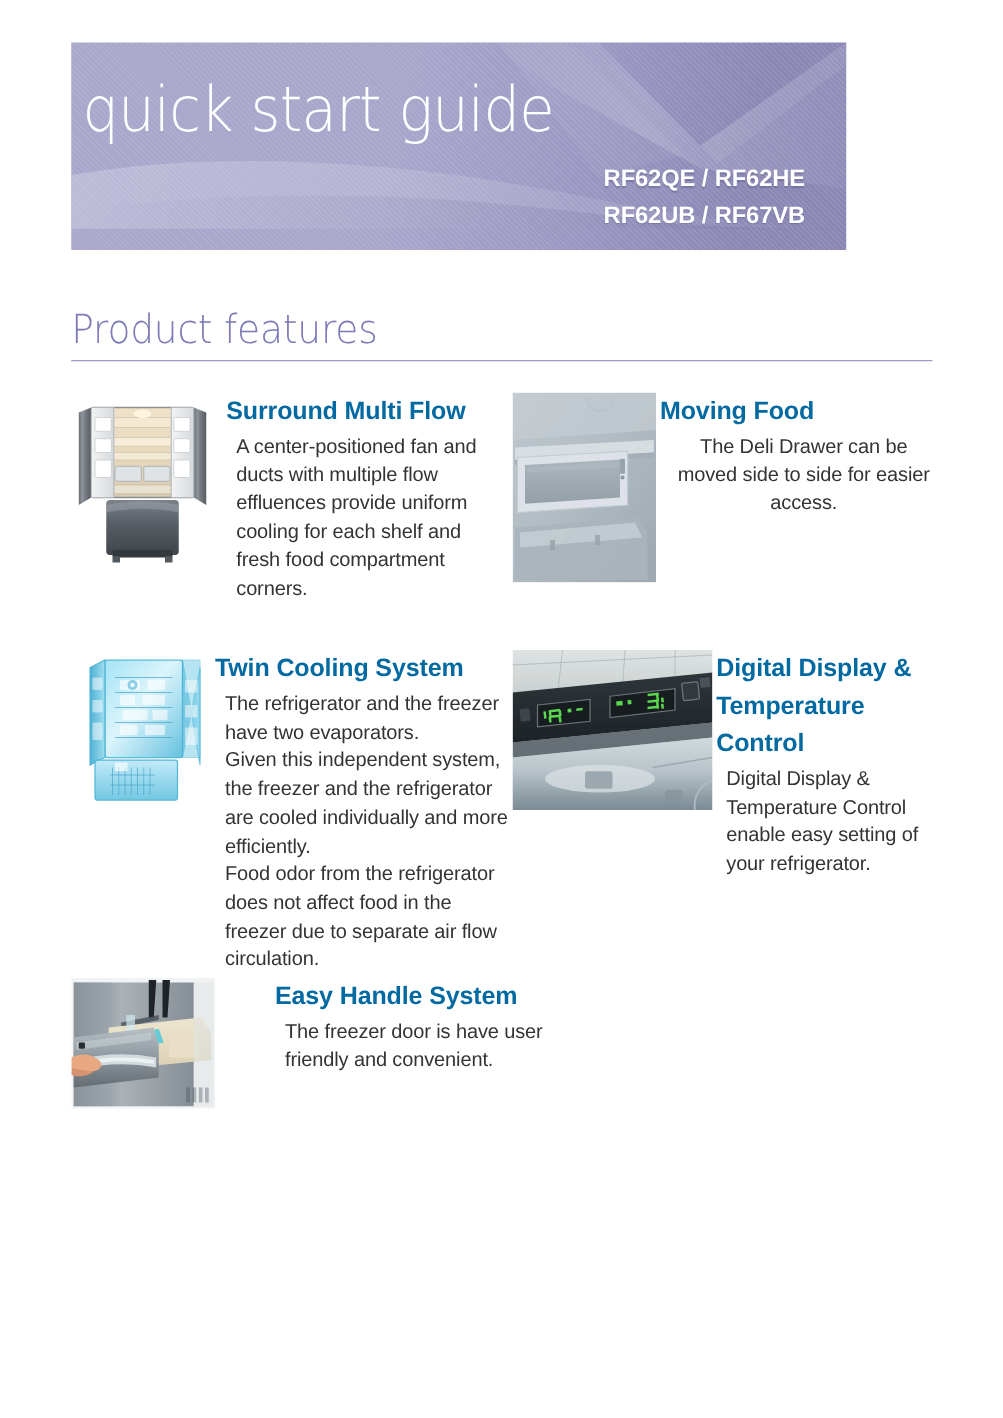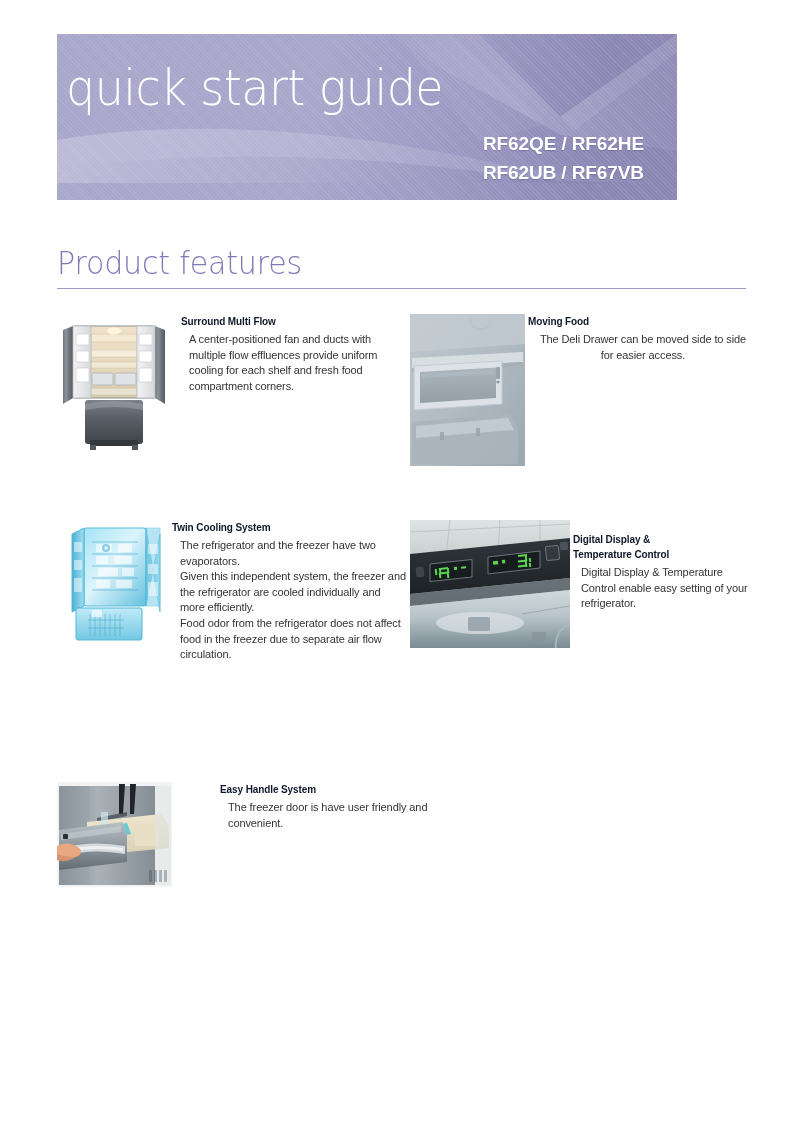--- a/index.html
+++ b/index.html
@@ -96,30 +96,30 @@
   .feature-img {
     position: absolute;
     left: 0;
     top: 0;
     overflow: hidden;
   }
   .feature-text {
     position: absolute;
   }
   .feature-heading {
-    color: #0f172a;
-    font-size: 10px;
+    color: #0369a1;
+    font-size: 20px;
     font-weight: bold;
     line-height: 1.5;
     margin: 0 0 3px 0;
     letter-spacing: -0.1px;
   }
   .feature-body {
     color: #333333;
-    font-size: 11px;
+    font-size: 16px;
     line-height: 1.42;
     letter-spacing: -0.1px;
     white-space: pre-line;
   }
 
   
   #feat-0 { left: 57px;  top: 314px; width: 350px; }
   #feat-0 .feature-img  { width: 114px; height: 140px; }
   #feat-0 .feature-text { left: 124px; top: 0px; width: 226px; }
   #feat-0 .feature-body { padding-left: 8px; }
@@ -434,21 +434,21 @@
 
       <ellipse cx="70" cy="103" rx="44" ry="11" fill="#e9eef0" opacity="0.75"></ellipse>
       <rect x="58" y="97" width="22" height="14" rx="2" fill="#9aa5ab" opacity="0.85"></rect>
       <path d="M112,94 L160,86" stroke="#a6b0b6" stroke-width="1.2" fill="none"></path>
       <rect x="122" y="112" width="14" height="9" rx="1.5" fill="#8d979d" opacity="0.8"></rect>
       <path d="M146,128 a22,22 0 0,1 14,-24" fill="none" stroke="#b9c3c8" stroke-width="1.5"></path>
       <rect x="0" y="0" width="160" height="128" fill="#5d7183" opacity="0.10"></rect>
     </svg>
   </div>
   <div class="feature-text">
-    <div class="feature-heading" style="white-space:pre-line;margin-top:12px;">Digital Display &amp;
+    <div class="feature-heading" style="white-space:pre-line;">Digital Display &amp;
 Temperature Control</div>
     <div class="feature-body">Digital Display &amp; Temperature Control enable easy setting of your refrigerator.</div>
   </div>
 </div>
 
 <div class="feature" id="feat-4">
   <div class="feature-img">
     <svg class="pic" viewBox="0 0 115 105" preserveAspectRatio="none">
       <defs>
         <linearGradient id="ehBody" x1="0" y1="0" x2="1" y2="0">

